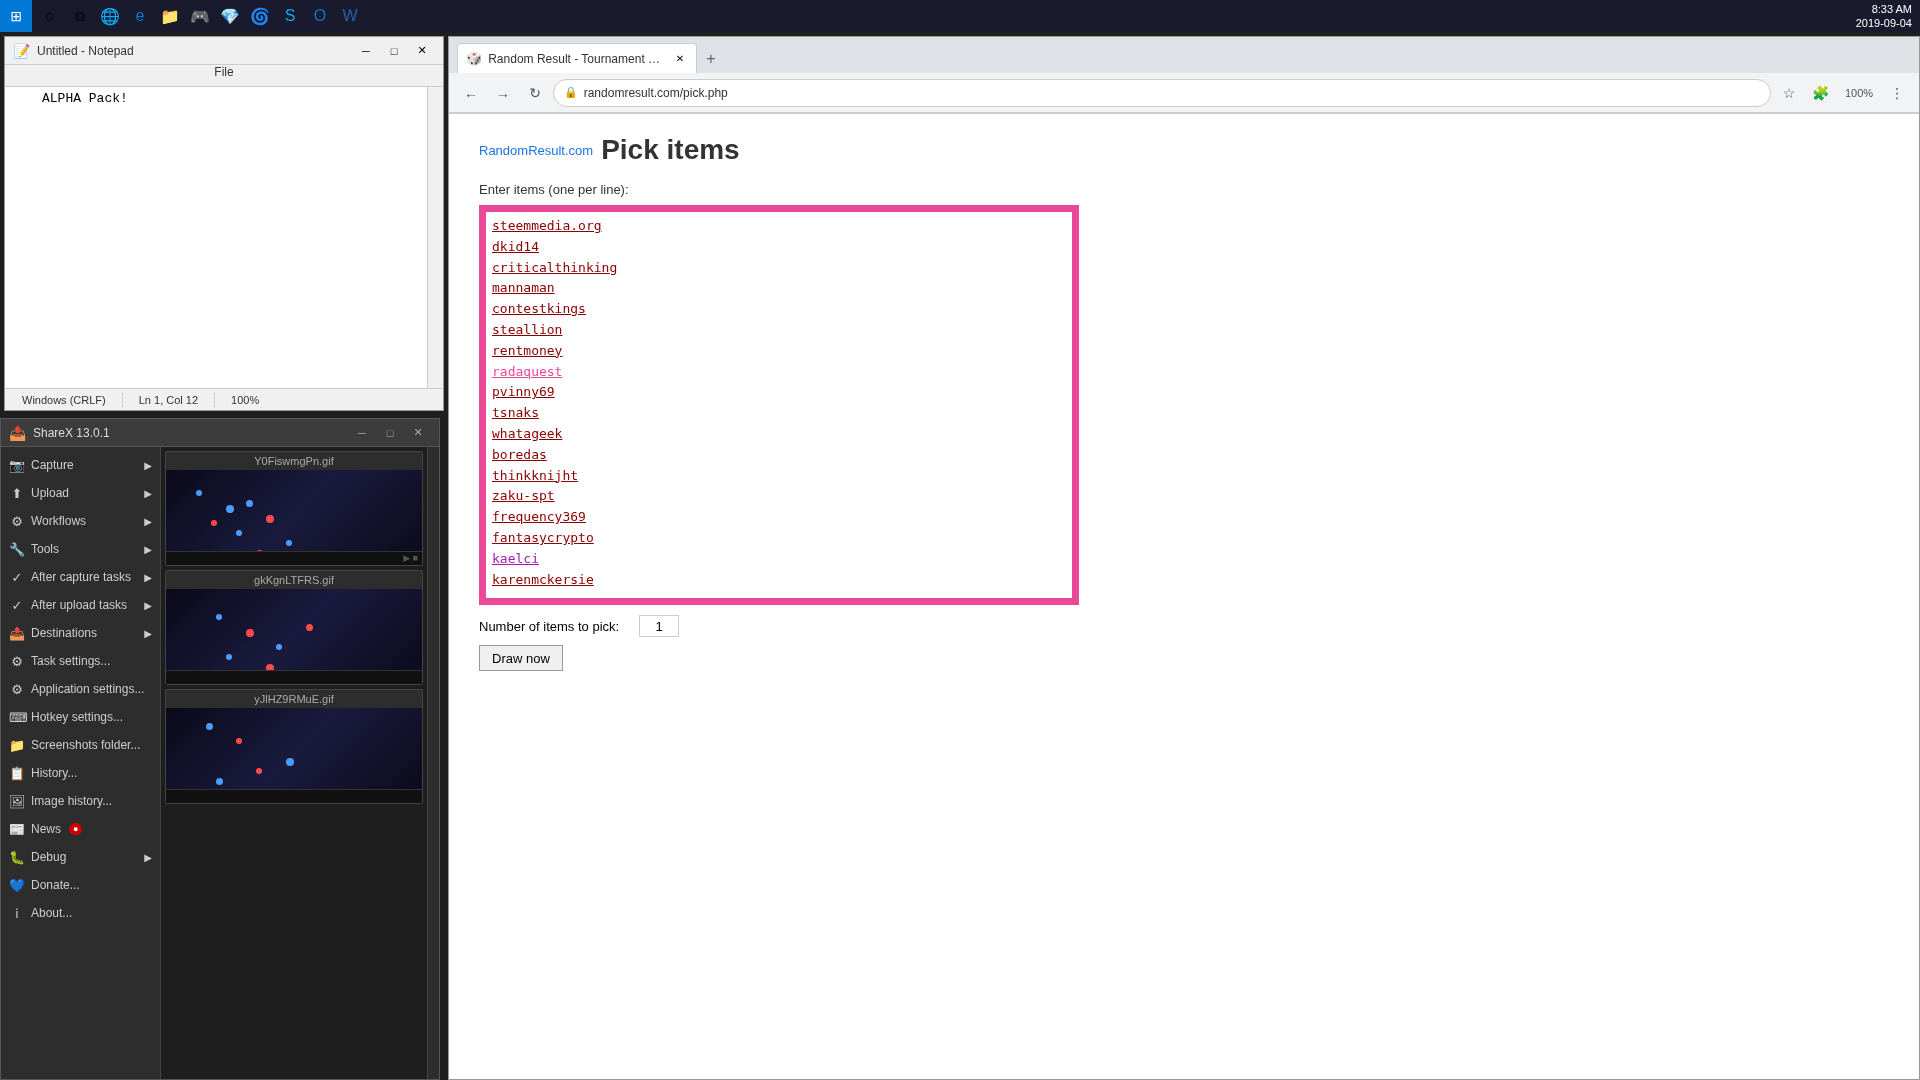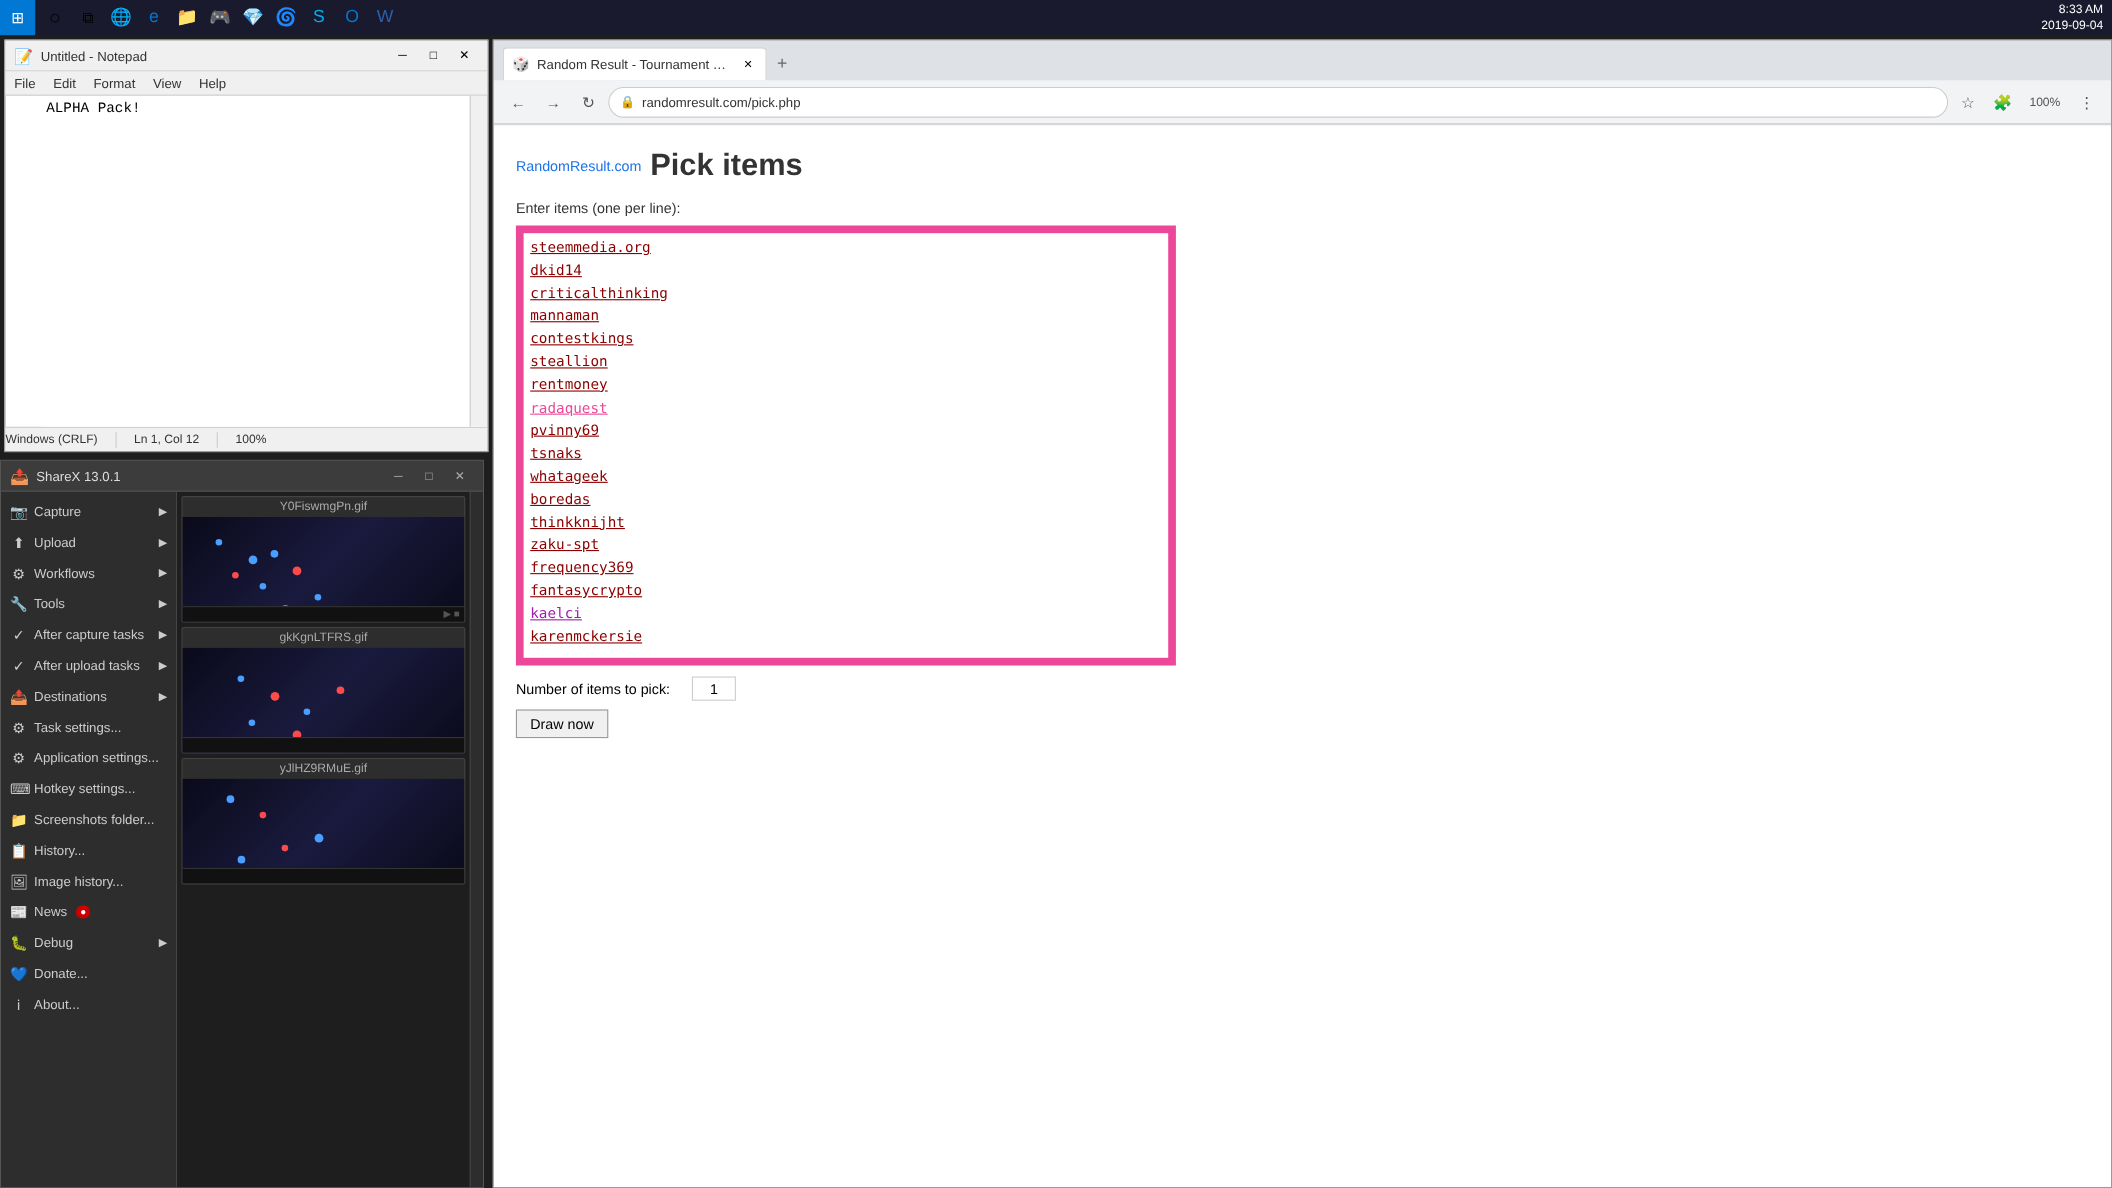--- a/index.html
+++ b/index.html
@@ -22,25 +22,25 @@
       background: white; border: 1px solid #999; z-index: 10; display: flex; flex-direction: column;
     }
     .window-titlebar {
       height: 28px; background: #f0f0f0; border-bottom: 1px solid #ccc;
       display: flex; align-items: center; padding: 0 8px; gap: 8px;
     }
     .window-title-icon { width: 16px; height: 16px; font-size: 14px; }
     .window-title-text { font-size: 12px; color: #333; flex: 1; }
     .window-controls { display: flex; gap: 2px; }
     .win-btn { width: 26px; height: 20px; display: flex; align-items: center; justify-content: center; cursor: pointer; font-size: 11px; background: #f0f0f0; border: none; }
-    .notepad-menu { height: 22px; background: #f0f0f0; border-bottom: 1px solid #ccc; display: flex; align-items: center; padding: 0 4px; gap: 8px; }
+    .notepad-menu { height: 22px; background: #f0f0f0; border-bottom: 1px solid #ccc; display: flex; align-items: center; padding: 0 4px; gap: 8px; flex-direction: column; }
     .notepad-menu-item { font-size: 12px; color: #333; cursor: pointer; padding: 0 4px; height: 100%; display: flex; align-items: center; }
     .notepad-content { flex: 1; position: relative; overflow: hidden; padding-left: 33px; }
     .notepad-textarea { width: 100%; height: 100%; border: none; outline: none; font-family: 'Courier New', monospace; font-size: 13px; padding: 4px; resize: none; color: #000; }
-    .notepad-statusbar { height: 22px; background: #f0f0f0; border-top: 1px solid #ccc; display: flex; align-items: center; padding: 0 0; gap: 16px; font-size: 11px; color: #333; }
+    .notepad-statusbar { height: 22px; background: #f0f0f0; border-top: 1px solid #ccc; display: flex; align-items: center; padding: 0 17px; gap: 16px; font-size: 11px; color: #333; }
     .statusbar-divider { width: 1px; height: 14px; background: #ccc; }
 
     
     .sharex-window {
       position: absolute; top: 418px; left: 0; width: 440px; height: 662px;
       background: #2d2d2d; border: 1px solid #555; z-index: 10; display: flex; flex-direction: column;
     }
     .sharex-titlebar {
       height: 28px; background: #3c3c3c; border-bottom: 1px solid #555;
       display: flex; align-items: center; padding: 0 8px; gap: 8px;
@@ -69,21 +69,21 @@
     .browser-tab .tab-title { flex: 1; overflow: hidden; text-overflow: ellipsis; white-space: nowrap; color: #333; font-size: 12px; }
     .browser-tab .tab-close { width: 16px; height: 16px; display: flex; align-items: center; justify-content: center; border-radius: 50%; font-size: 10px; cursor: pointer; }
     .new-tab-btn { width: 28px; height: 28px; display: flex; align-items: center; justify-content: center; cursor: pointer; font-size: 16px; color: #666; border-radius: 50%; }
     .browser-toolbar { height: 40px; background: #f1f3f4; display: flex; align-items: center; padding: 0 8px; gap: 4px; border-bottom: 1px solid #ccc; }
     .nav-btn { width: 28px; height: 28px; display: flex; align-items: center; justify-content: center; cursor: pointer; font-size: 14px; color: #555; border-radius: 50%; }
     .address-bar { flex: 1; height: 28px; background: white; border: 1px solid #ccc; border-radius: 20px; display: flex; align-items: center; padding: 0 10px; gap: 6px; font-size: 12px; }
     .address-bar .lock-icon { font-size: 11px; color: #666; }
     .address-bar .url-text { flex: 1; color: #333; font-size: 12px; }
     .toolbar-icons { display: flex; align-items: center; gap: 4px; }
     .toolbar-icon-btn { width: 28px; height: 28px; display: flex; align-items: center; justify-content: center; cursor: pointer; font-size: 14px; color: #555; border-radius: 50%; }
-    .browser-content { flex: 1; background: white; padding: 20px 20px; overflow-y: auto; }
+    .browser-content { flex: 1; background: white; padding: 20px 30px; overflow-y: auto; }
     .page-header { display: flex; align-items: center; gap: 8px; margin-bottom: 16px; }
     .page-logo { color: #666; font-size: 13px; }
     .page-logo a { color: #1a73e8; text-decoration: none; }
     .page-title { font-size: 28px; font-weight: bold; color: #333; }
     .form-label { font-size: 13px; color: #333; margin-bottom: 8px; }
     .number-row { display: flex; align-items: center; gap: 20px; margin-top: 10px; font-size: 13px; }
     .number-input { width: 40px; height: 22px; border: 1px solid #ccc; text-align: center; font-size: 13px; }
     .draw-btn { height: 26px; padding: 0 12px; background: #f0f0f0; border: 1px solid #999; cursor: pointer; font-size: 13px; }
 
     

